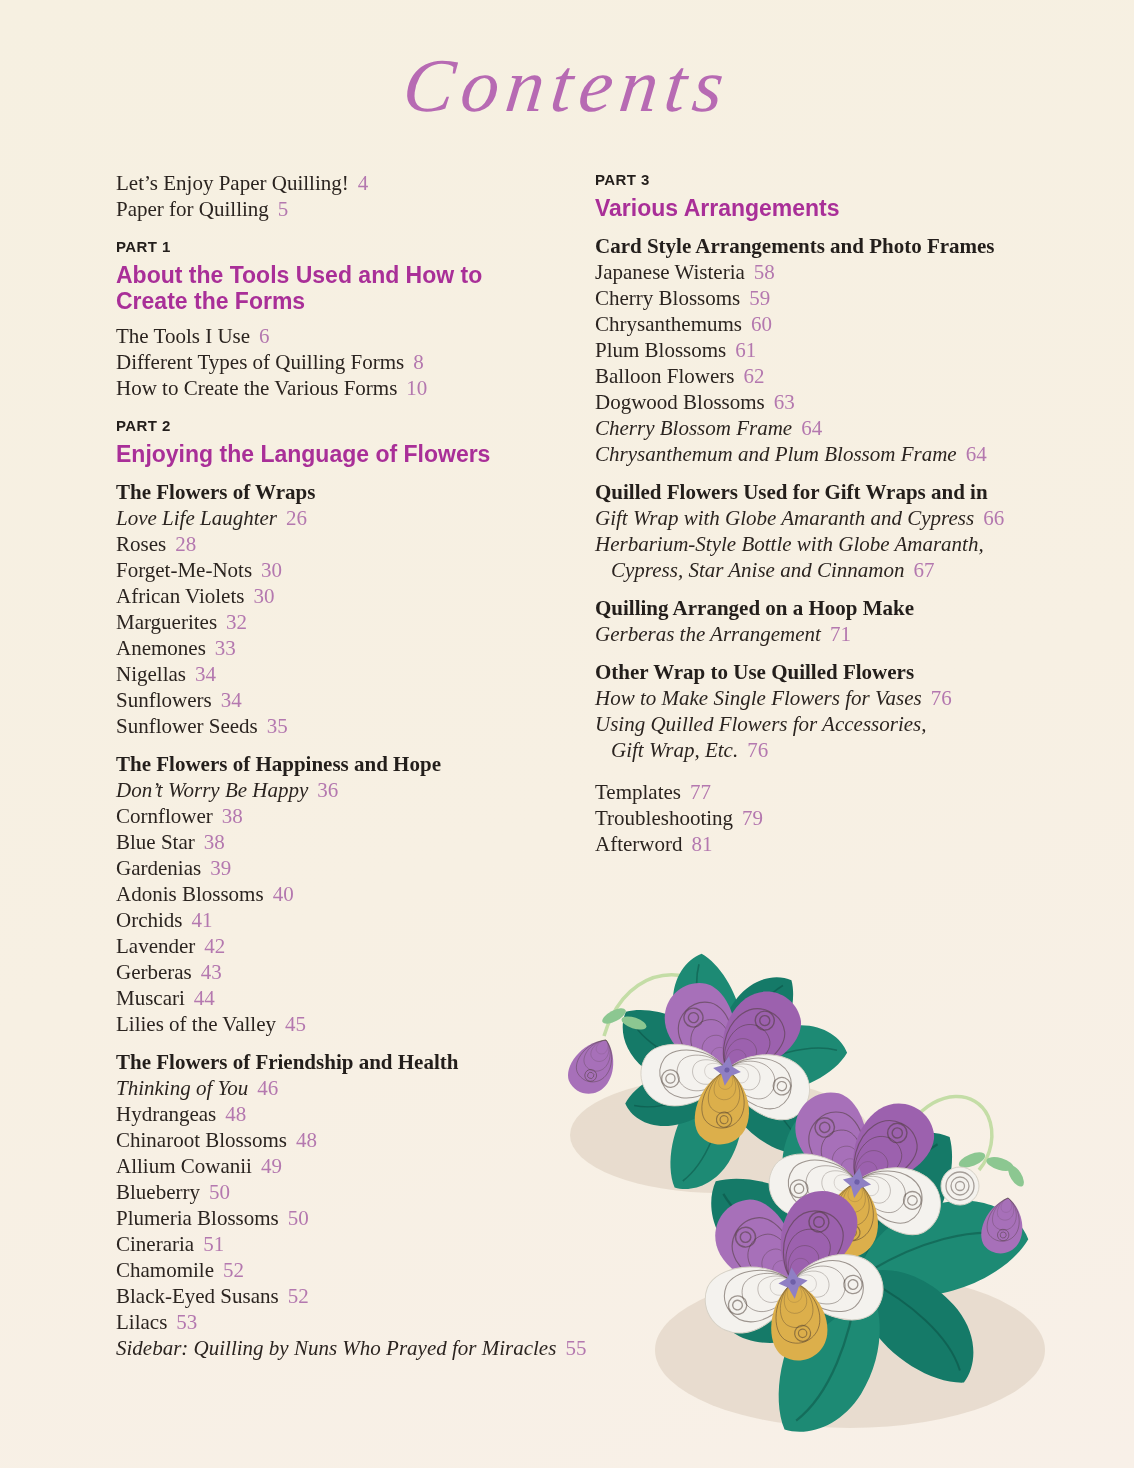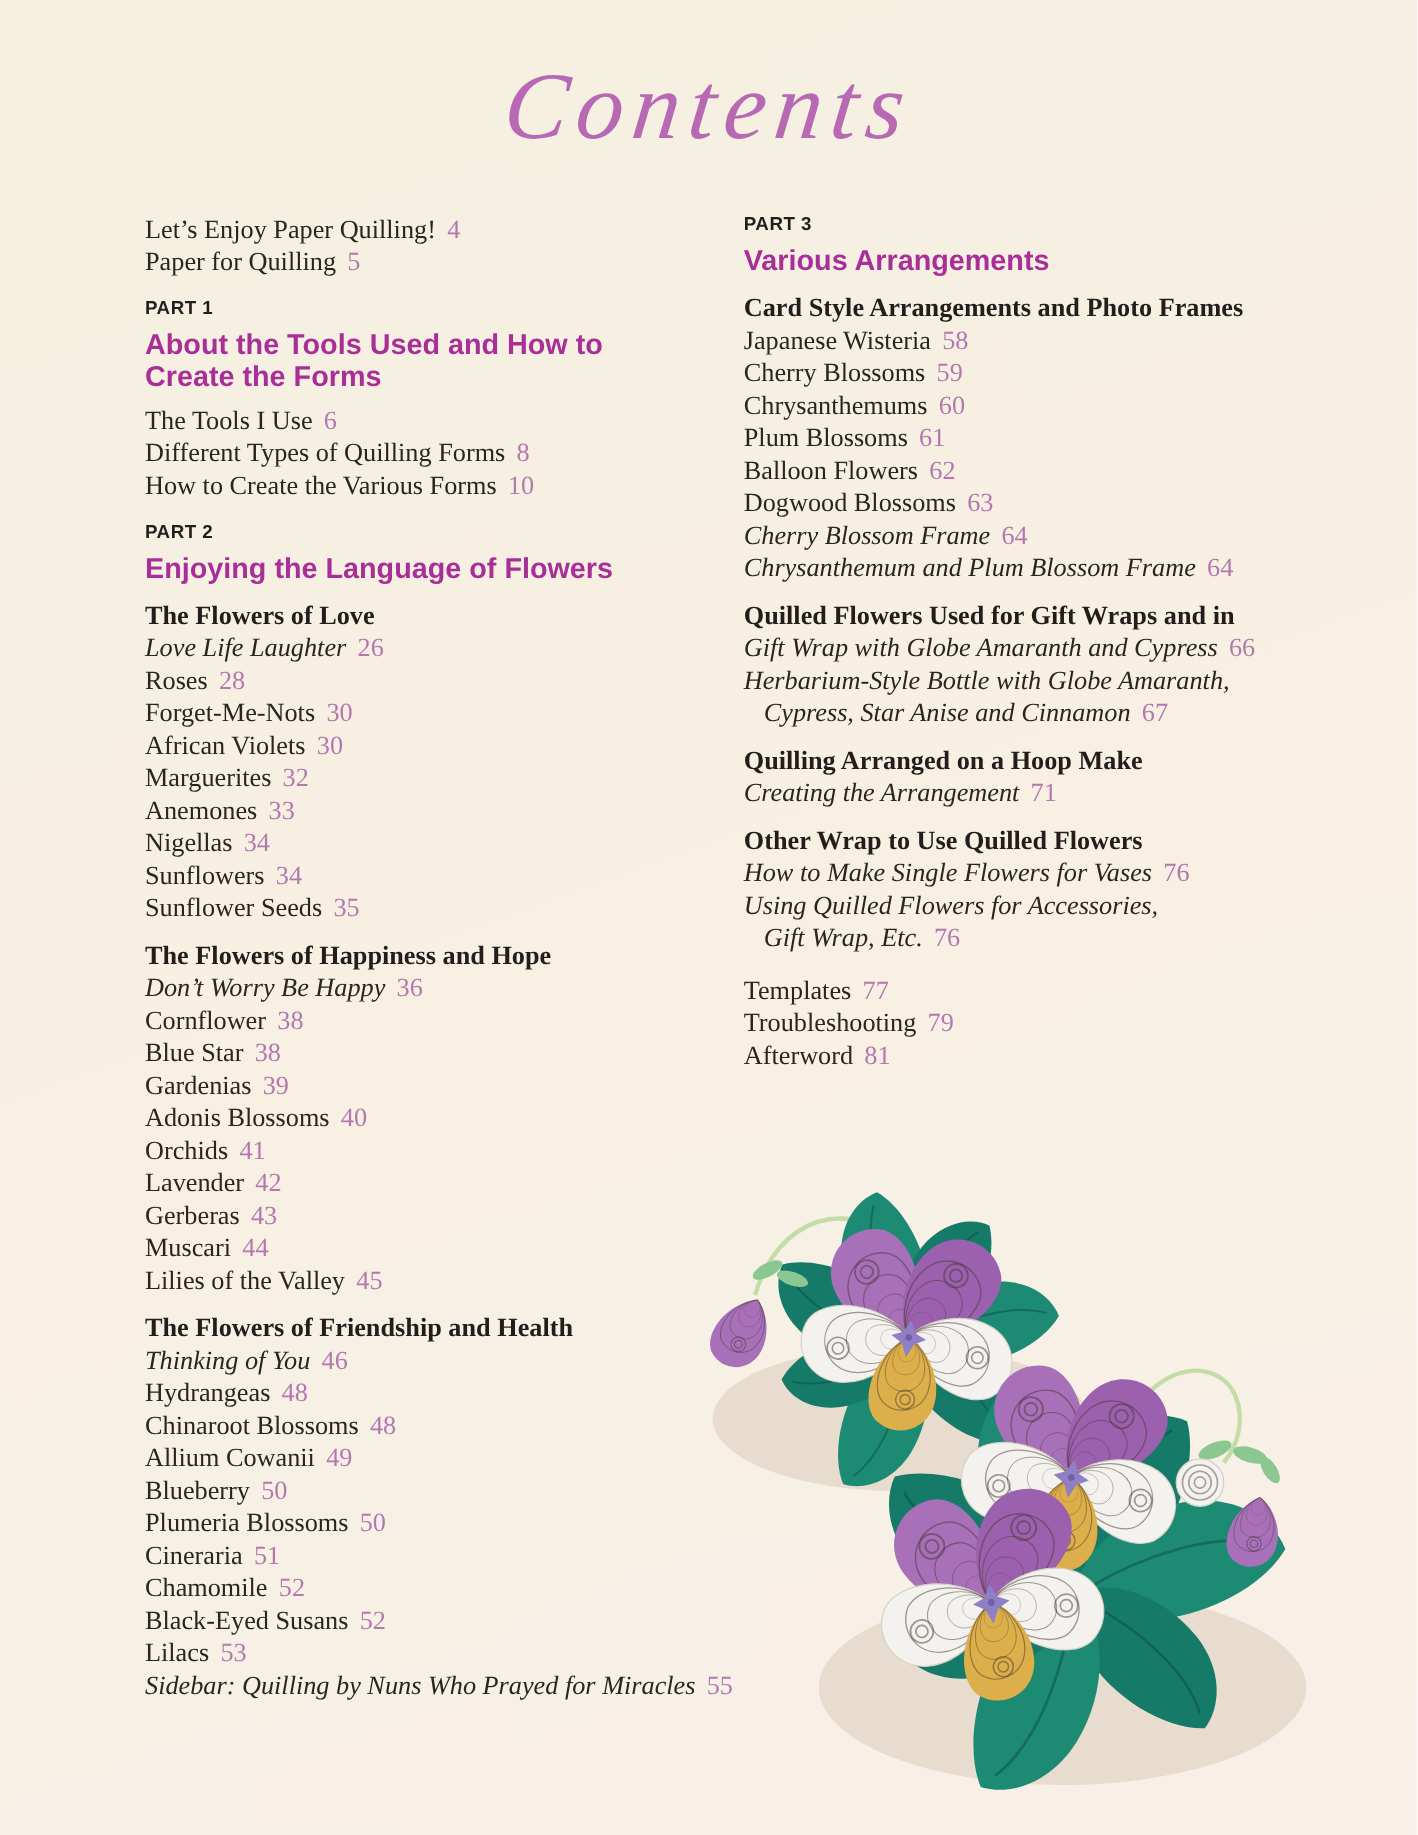--- a/index.html
+++ b/index.html
@@ -52,21 +52,21 @@
         <div>Create the Forms</div>
       </div>
       <div class="blk entry"><span>The Tools I Use</span><span class="pnum">6</span></div>
       <div class="blk entry"><span>Different Types of Quilling Forms</span><span class="pnum">8</span></div>
       <div class="blk entry"><span>How to Create the Various Forms</span><span class="pnum">10</span></div>
       <div class="blk part">PART 2</div>
       <div class="blk head">
         <div>Enjoying the Language of Flowers</div>
       </div>
       <div class="blk subhead">
-        <div>The Flowers of Love</div>
+        <div>The Flowers of Wraps</div>
       </div>
       <div class="blk entry_italic"><span>Love Life Laughter</span><span class="pnum">26</span></div>
       <div class="blk entry"><span>Roses</span><span class="pnum">28</span></div>
       <div class="blk entry"><span>Forget-Me-Nots</span><span class="pnum">30</span></div>
       <div class="blk entry"><span>African Violets</span><span class="pnum">30</span></div>
       <div class="blk entry"><span>Marguerites</span><span class="pnum">32</span></div>
       <div class="blk entry"><span>Anemones</span><span class="pnum">33</span></div>
       <div class="blk entry"><span>Nigellas</span><span class="pnum">34</span></div>
       <div class="blk entry"><span>Sunflowers</span><span class="pnum">34</span></div>
       <div class="blk entry"><span>Sunflower Seeds</span><span class="pnum">35</span></div>
@@ -118,21 +118,21 @@
         <div>Quilled Flowers Used for Gift Wraps and in</div>
       </div>
       <div class="blk entry_italic"><span>Gift Wrap with Globe Amaranth and Cypress</span><span class="pnum">66</span></div>
       <div class="blk entry_italic_wrap">
         <div>Herbarium-Style Bottle with Globe Amaranth,</div>
         <div class="indent">Cypress, Star Anise and Cinnamon<span class="pnum">67</span></div>
       </div>
       <div class="blk subhead">
         <div>Quilling Arranged on a Hoop Make</div>
       </div>
-      <div class="blk entry_italic"><span>Creating the Arrangement</span><span class="pnum">71</span></div>
+      <div class="blk entry_italic"><span>Gerberas the Arrangement</span><span class="pnum">71</span></div>
       <div class="blk subhead">
         <div>Other Wrap to Use Quilled Flowers</div>
       </div>
       <div class="blk entry_italic"><span>How to Make Single Flowers for Vases</span><span class="pnum">76</span></div>
       <div class="blk entry_italic_wrap">
         <div>Using Quilled Flowers for Accessories,</div>
         <div class="indent">Gift Wrap, Etc.<span class="pnum">76</span></div>
       </div>
       <div class="blk spacer"></div>
       <div class="blk entry"><span>Templates</span><span class="pnum">77</span></div>

